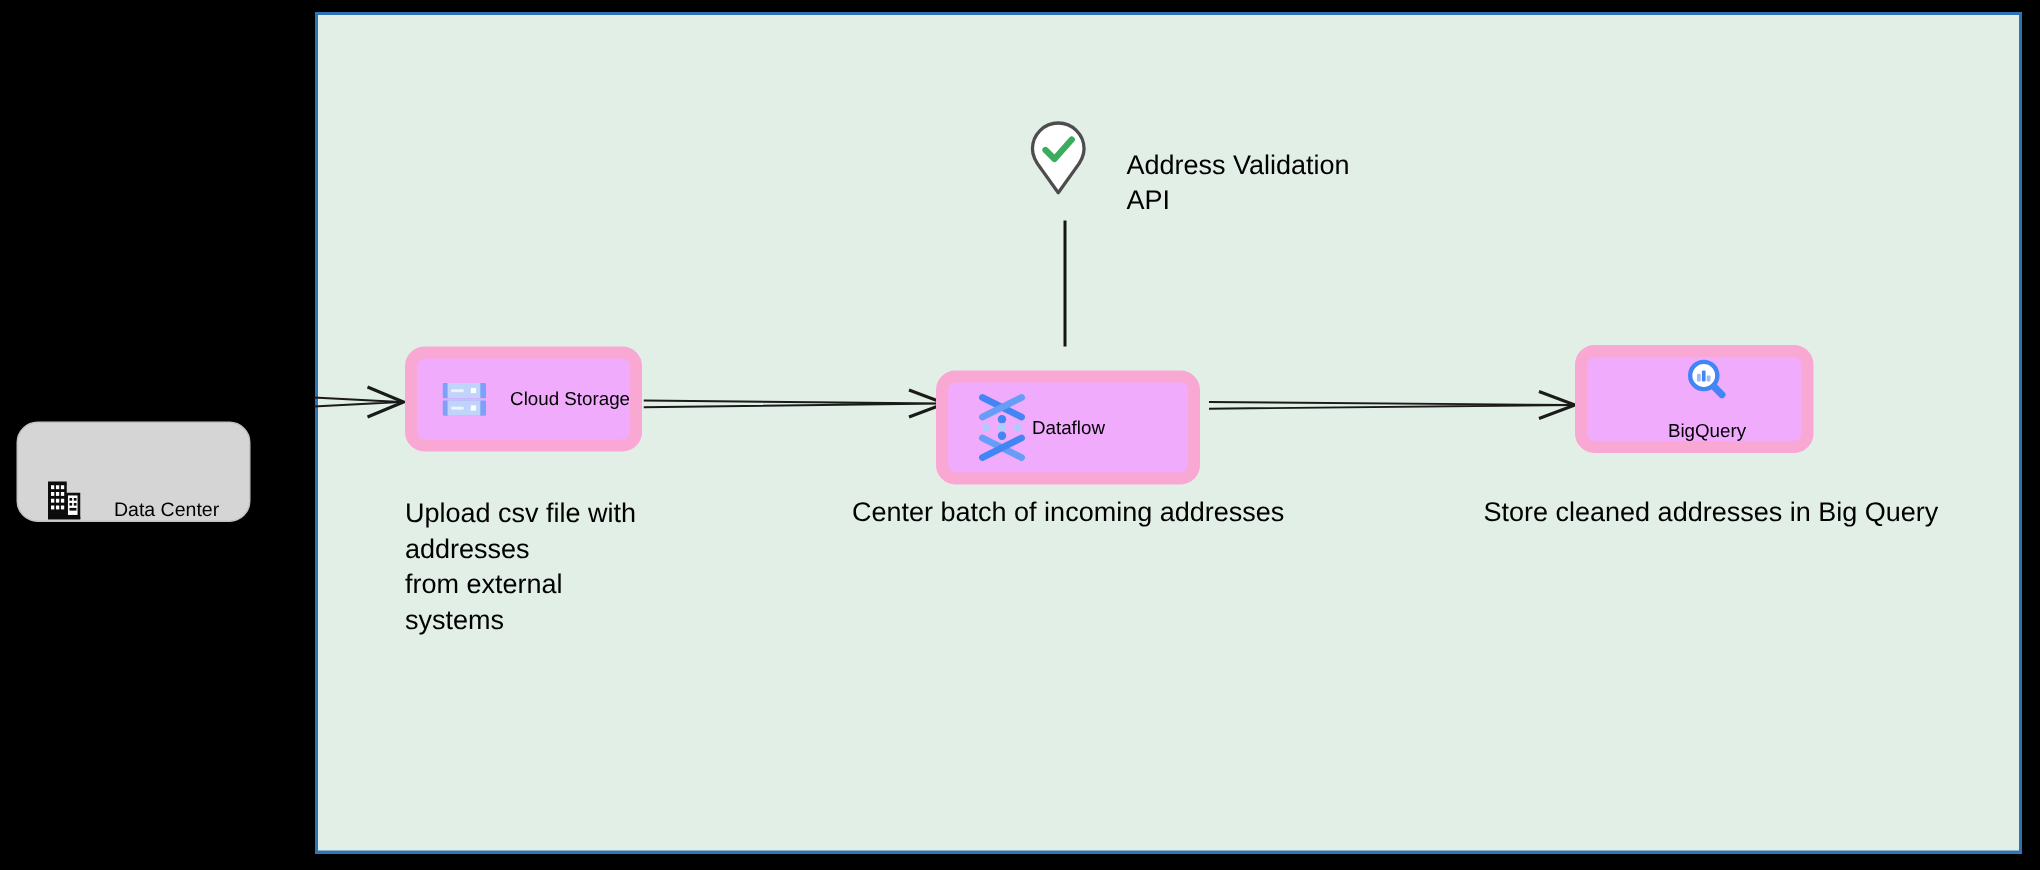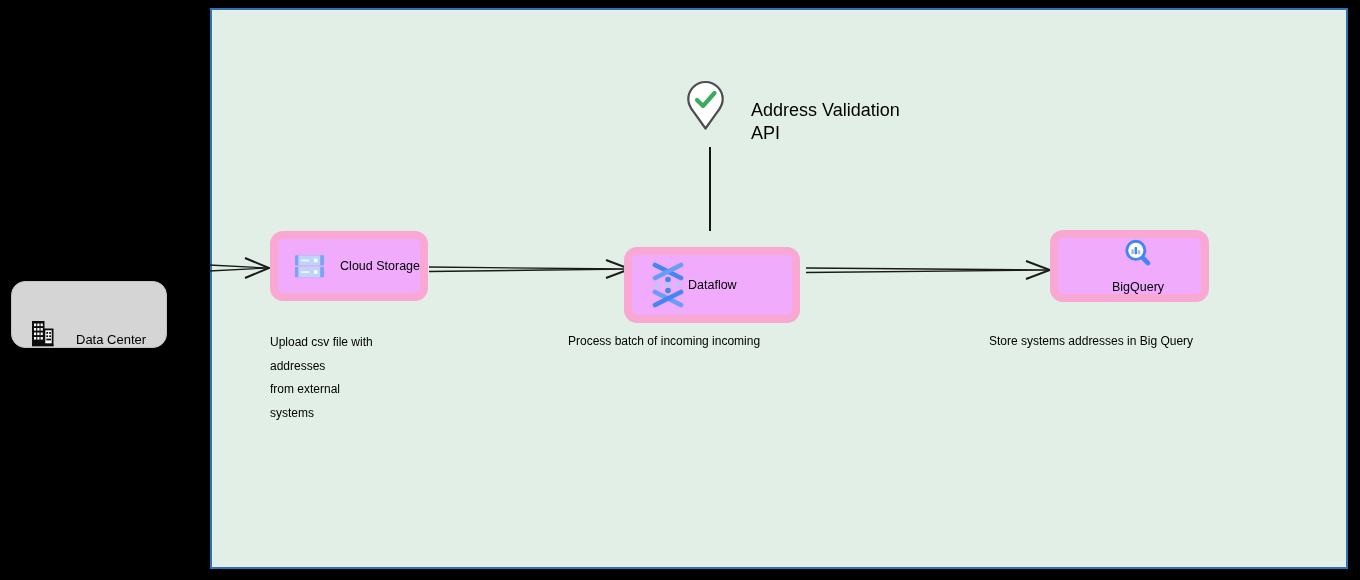--- a/index.html
+++ b/index.html
@@ -46,21 +46,21 @@
     display:flex; align-items:flex-end;
     padding-left:17px; gap:20px;
     box-sizing:border-box;
     margin-top:48px;
   }
   .external-node .node-label { font-size:13px; }
 
   
   .desc {
     position:absolute;
-    font-size:12px; line-height:23.5px;
+    font-size:18px; line-height:23.5px;
     color:#000;
     white-space:pre-line;
   }
   #desc-0 { left:270px; top:331px; width:200px; }
   #desc-1 { left:568px; top:330px; }
   #desc-2 { left:989px; top:330px; }
 
   
   .annotation-label {
     position:absolute; left:751px; top:89px;
@@ -185,14 +185,14 @@
 </svg>
 <div class="annotation-label">Address Validation
 API</div>
 
 <div class="vline"></div>
 
 <div class="desc" id="desc-0">Upload csv file with
 addresses
 from external
 systems</div>
-<div class="desc" id="desc-1">Process batch of incoming incoming</div>
-<div class="desc" id="desc-2">Store systems addresses in Big Query</div>
+<div class="desc" id="desc-1">Center batch of incoming addresses</div>
+<div class="desc" id="desc-2">Store cleaned addresses in Big Query</div>
 
 </body></html>

